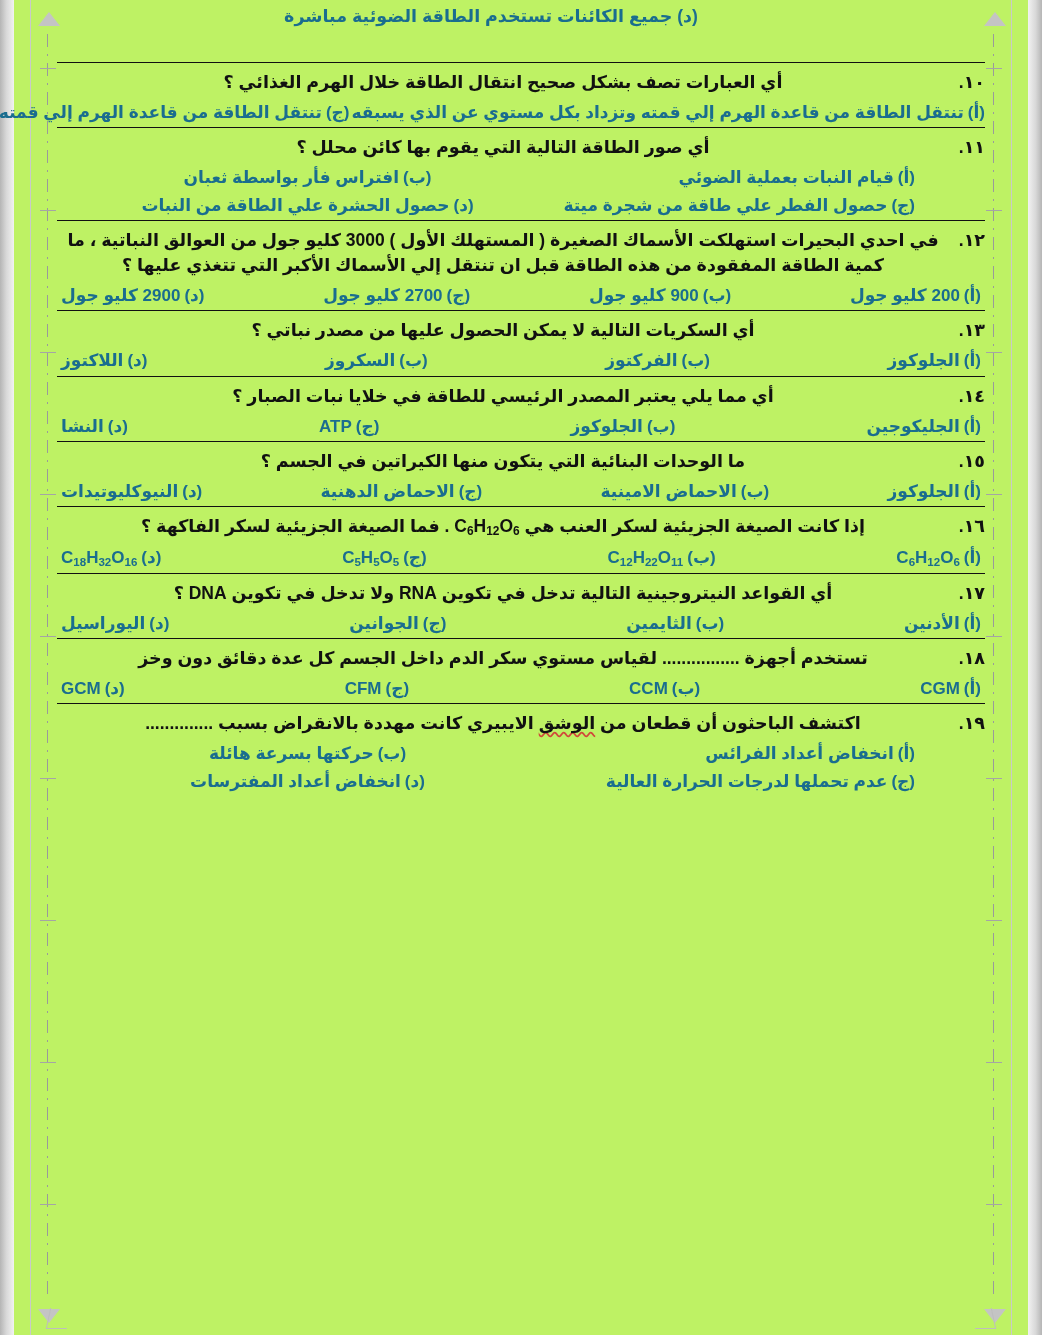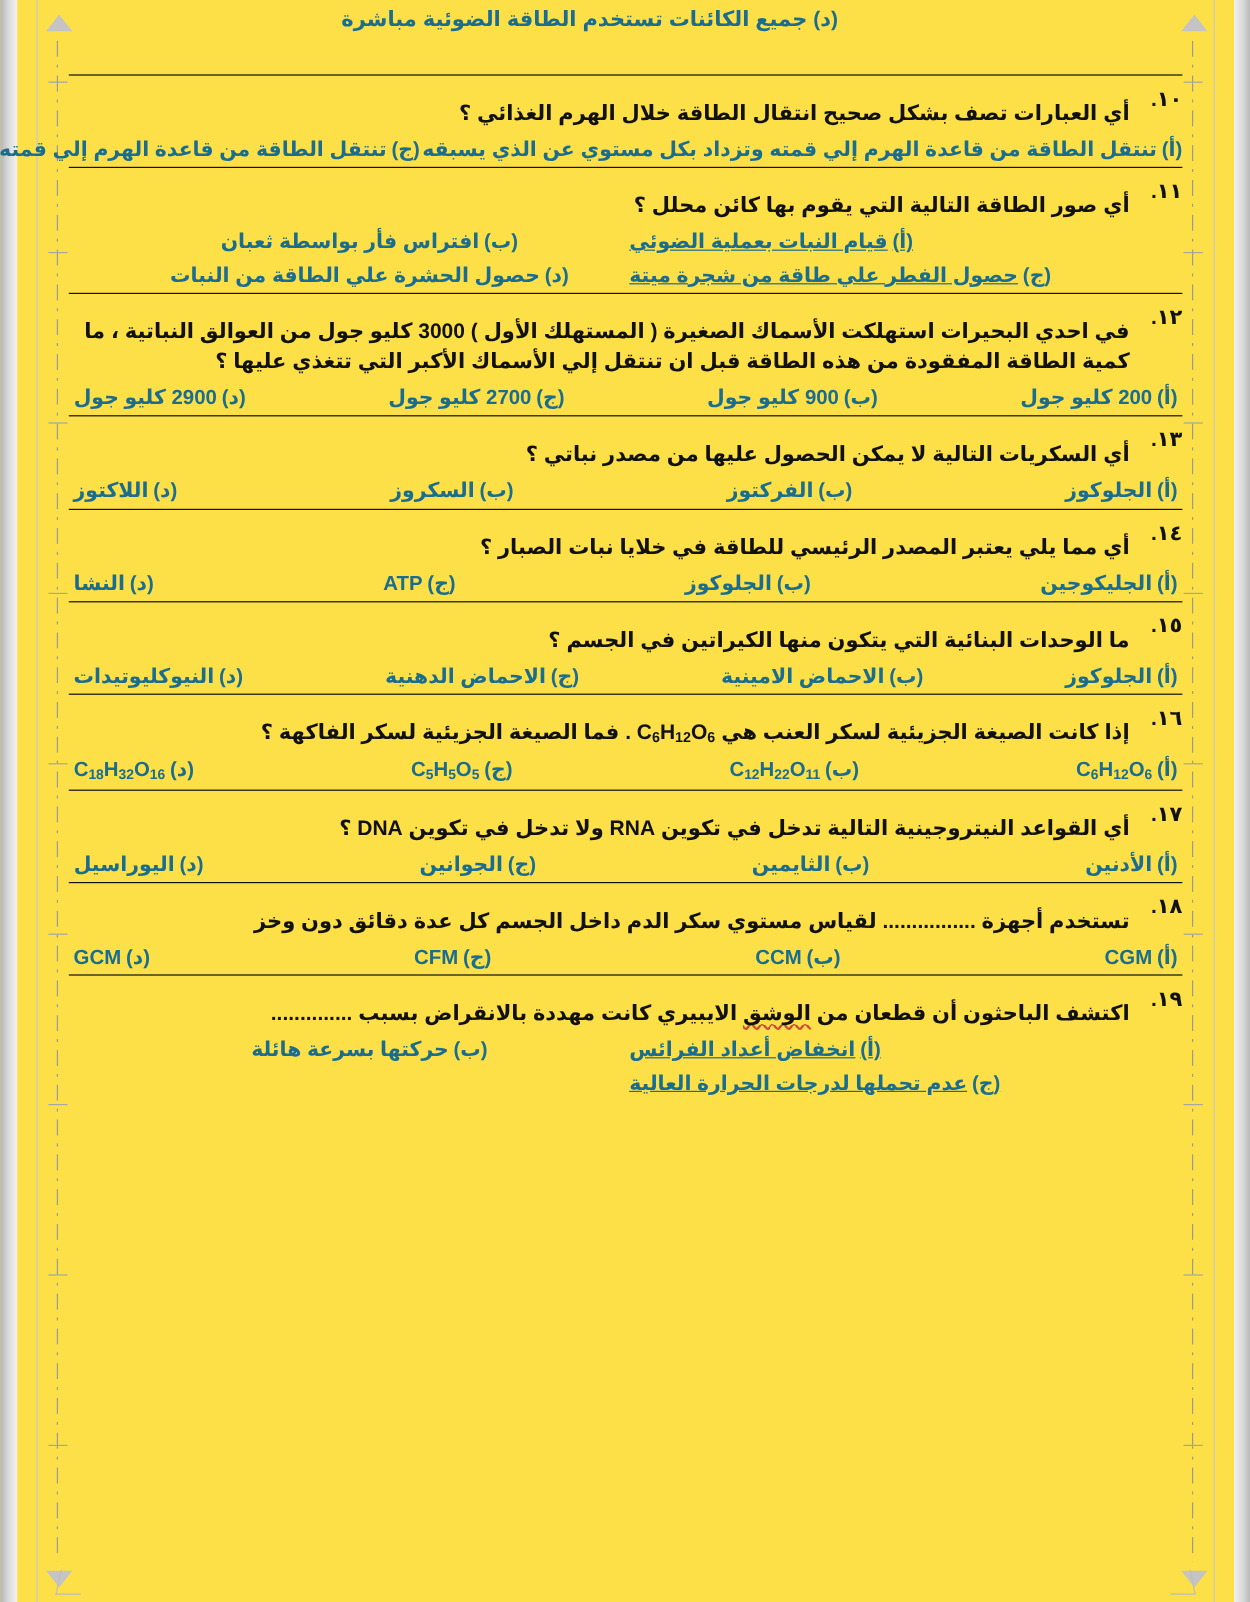--- a/index.html
+++ b/index.html
@@ -13,21 +13,21 @@
     height: 1335px;
     overflow: hidden;
     font-family: "Liberation Sans", "DejaVu Sans", sans-serif;
   }
 
   
   .page-outer {
     position: relative;
     width: 1042px;
     height: 1335px;
-    background: #fde047;
+    background: #bef264;
     box-sizing: border-box;
   }
   .edge-strip {
     position: absolute;
     top: 0;
     bottom: 0;
     width: 14px;
     background: linear-gradient(to right, #b5b5b5 0%, #d8d8d8 45%, #f2f2f2 100%);
   }
   .edge-strip.left  { left: 0; }
@@ -153,23 +153,22 @@
   }
   .q-num {
     flex: 0 0 auto;
     min-width: 34px;
     color: #111111;
     font-weight: bold;
     letter-spacing: 0.5px;
   }
   .q-text {
     flex: 1 1 auto;
-    text-align: right;
+    text-align: center;
     padding-left: 8px;
-    margin-top: 12px;
   }
 
   
   .options {
     margin-top: 5px;
     color: #1a6d8f;
     font-weight: bold;
     font-size: 17px;
     line-height: 1.5;
   }
@@ -183,21 +182,21 @@
     padding-left: 2px;
     white-space: nowrap;
   }
   .options.grid-2 {
     display: grid;
     grid-template-columns: 1fr 1fr;
     column-gap: 6px;
     row-gap: 2px;
   }
   .options.grid-2 .opt { white-space: nowrap; }
-  .options.grid-2 .opt.c-right { text-align: left; padding-right: 70px; text-decoration: underline; }
+  .options.grid-2 .opt.c-right { text-align: right; padding-right: 70px; }
   .options.grid-2 .opt.c-left  { text-align: center; padding-left: 40px; }
 
   .options.inline-4 {
     display: flex;
     flex-direction: row;
     justify-content: space-between;
     align-items: baseline;
     padding: 0 4px;
   }
   .options.inline-4 .opt { white-space: nowrap; }
@@ -377,18 +376,19 @@
         </div>
         <div class="question-block">
           <div class="q-head">
             <span class="q-num">١٩.</span>
             <span class="q-text">اكتشف الباحثون أن قطعان من <span class="spell-error">الوشق</span> الايبيري كانت مهددة بالانقراض بسبب <span class="blank-dots">..............</span></span>
           </div>
           <div class="options grid-2">
             <div class="opt c-right"><span class="opt-label">(أ)</span><span>انخفاض أعداد الفرائس</span></div>
             <div class="opt c-left"><span class="opt-label">(ب)</span><span>حركتها بسرعة هائلة</span></div>
             <div class="opt c-right"><span class="opt-label">(ج)</span><span>عدم تحملها لدرجات الحرارة العالية</span></div>
+            <div class="opt c-left"><span class="opt-label">(د)</span><span>انخفاض أعداد المفترسات</span></div>
           </div>
         </div>
       </div>
 
   </div>
 </div>
 
 </body></html>

